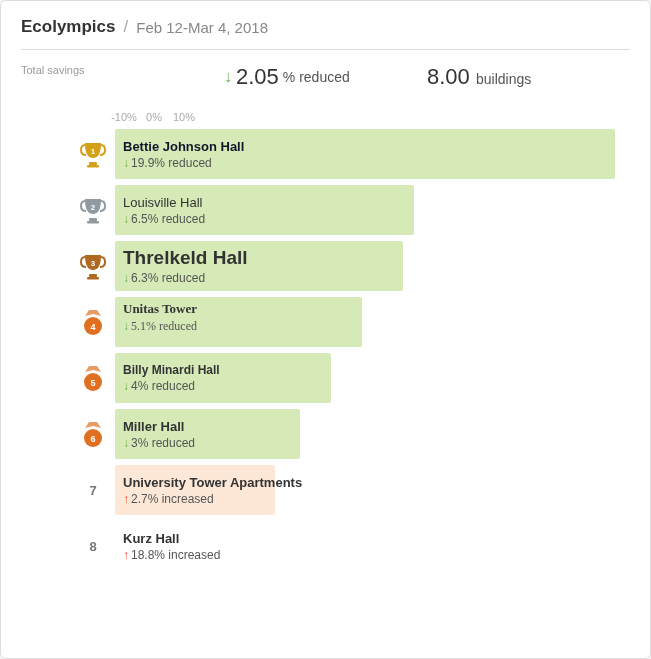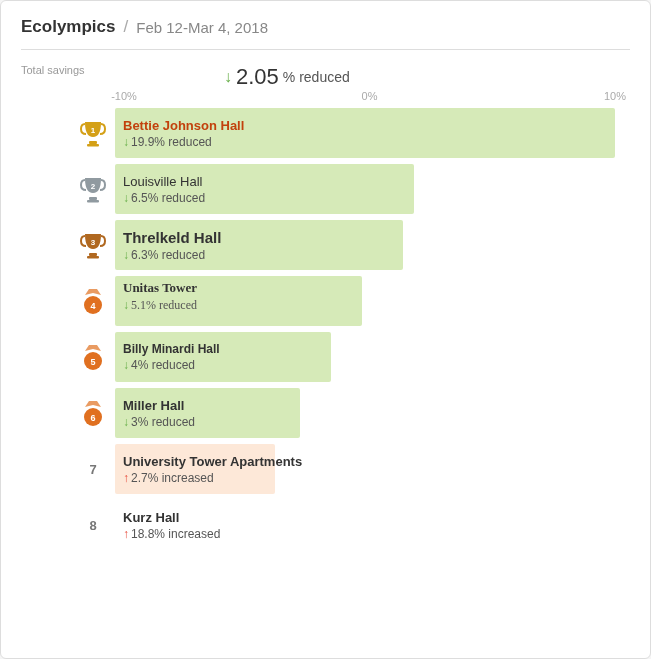--- a/index.html
+++ b/index.html
@@ -39,21 +39,21 @@
       font-size: 15px;
     }
     .divider {
       border: none;
       border-top: 1px solid #ddd;
       margin-bottom: 14px;
     }
     .stats-row {
       display: flex;
       gap: 0;
-      margin-bottom: 0;
+      margin-bottom: 21px;
     }
     .stat-block {
       flex: 1;
       padding: 0 12px 0 0;
     }
     .stat-label {
       font-size: 11px;
       color: #999;
       margin-bottom: 2px;
       text-transform: none;
@@ -85,21 +85,21 @@
     .stat-diff .reduced {
       font-size: 14px;
       color: #555;
     }
     .chart-area {
       position: relative;
       padding-left: 50px;
     }
     .axis-labels {
       display: flex;
-      justify-content: space-between;
+      justify-content: flex-start;
       margin-bottom: 4px;
       padding-left: 0;
     }
     .axis-label {
       font-size: 11px;
       color: #aaa;
       width: 30px;
       text-align: center;
     }
     .bar-row {
@@ -127,20 +127,23 @@
       <div class="stat-label">Total savings</div>
     </div>
     <div class="stat-block">
       <div class="stat-diff">
         <span class="arrow-down">↓</span>
         <span class="pct">2.05</span>
         <span class="reduced">% <span>reduced</span></span>
       </div>
     </div>
     <div class="stat-block">
+      <div class="stat-value">
+        <span>8.00</span> <span class="unit">buildings</span>
+      </div>
     </div>
   </div>
 
   <div class="chart-area">
 
     <div class="axis-labels" style="padding-left:38px;">
       <span class="axis-label">-10%</span>
       <span class="axis-label">0%</span>
       <span class="axis-label">10%</span>
     </div>
@@ -154,21 +157,21 @@
         <path d="M5 3 Q5 18 13 18 Q21 18 21 3 Z" fill="#d4a017"></path>
         <path d="M5 5 Q1 5 1 10 Q1 15 6 15" stroke="#d4a017" stroke-width="2" fill="none"></path>
         <path d="M21 5 Q25 5 25 10 Q25 15 20 15" stroke="#d4a017" stroke-width="2" fill="none"></path>
         <text x="13" y="14" text-anchor="middle" font-size="8" font-weight="bold" fill="white">1</text>
       </svg>
           </div>
           <div style="flex: 1 1 0%; position: relative;">
             <div style="position: relative; height: 50px; display: flex; align-items: center;">
               <div style="position: absolute; left: 0px; top: 0px; height: 100%; width: 97%; background: rgb(214, 234, 184); border-radius: 2px;"></div>
               <div style="position: relative; z-index: 1; padding: 4px 8px;">
-                <div style="font-size: 13px; font-weight: 700; color: #c2410c;">Bettie Johnson Hall</div>
+                <div style="font-size: 13px; font-weight: 700; color: #0f172a;">Bettie Johnson Hall</div>
                 <div style="font-size: 12px; margin-top: 2px; display: flex; align-items: center; gap: 2px;">
                   <span style="color: rgb(106, 176, 76); font-weight: bold;">↓</span>
                   <span style="color: rgb(85, 85, 85);">19.9% reduced</span>
                 </div>
               </div>
             </div>
           </div>
         </div>
         <div class="bar-row" style="display: flex; align-items: center; margin-bottom: 2px;">
           <div style="width: 44px; flex-shrink: 0; text-align: center; display: flex; flex-direction: column; align-items: center; justify-content: center;">
@@ -202,21 +205,21 @@
         <path d="M5 3 Q5 18 13 18 Q21 18 21 3 Z" fill="#b06820"></path>
         <path d="M5 5 Q1 5 1 10 Q1 15 6 15" stroke="#b06820" stroke-width="2" fill="none"></path>
         <path d="M21 5 Q25 5 25 10 Q25 15 20 15" stroke="#b06820" stroke-width="2" fill="none"></path>
         <text x="13" y="14" text-anchor="middle" font-size="8" font-weight="bold" fill="white">3</text>
       </svg>
           </div>
           <div style="flex: 1 1 0%; position: relative;">
             <div style="position: relative; height: 50px; display: flex; align-items: center;">
               <div style="position: absolute; left: 0px; top: 0px; height: 100%; width: 56%; background: rgb(214, 234, 184); border-radius: 2px;"></div>
               <div style="position: relative; z-index: 1; padding: 4px 8px;">
-                <div style="font-size: 15px; font-weight: 700; color: rgb(51, 51, 51);">Threlkeld Hall</div>
+                <div style="font-size: 19px; font-weight: 700; color: rgb(51, 51, 51);">Threlkeld Hall</div>
                 <div style="font-size: 12px; margin-top: 2px; display: flex; align-items: center; gap: 2px;">
                   <span style="color: rgb(106, 176, 76); font-weight: bold;">↓</span>
                   <span style="color: rgb(85, 85, 85);">6.3% reduced</span>
                 </div>
               </div>
             </div>
           </div>
         </div>
         <div class="bar-row" style="display: flex; align-items: center; margin-bottom: 2px;">
           <div style="width: 44px; flex-shrink: 0; text-align: center; display: flex; flex-direction: column; align-items: center; justify-content: center;">

